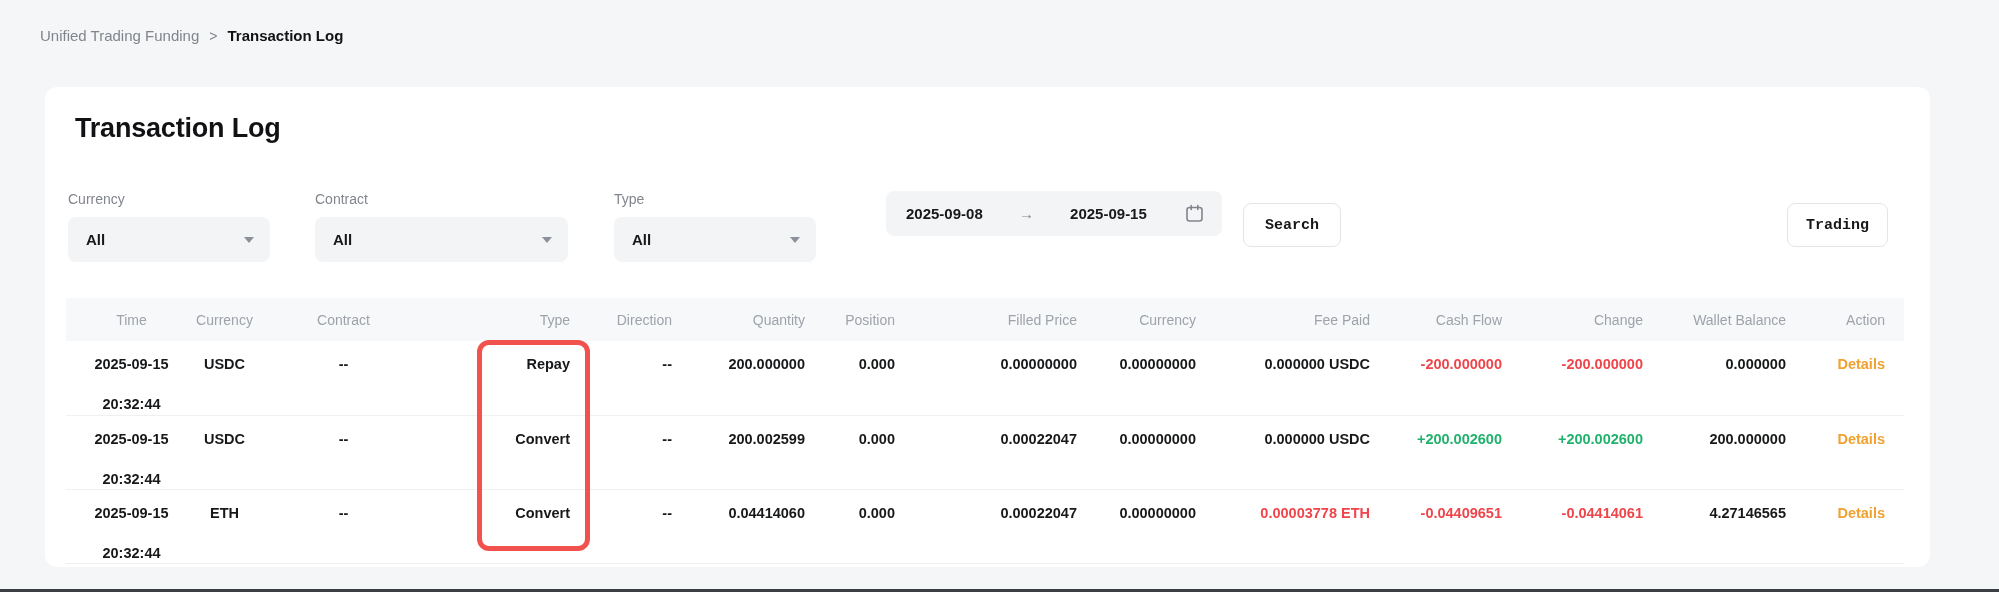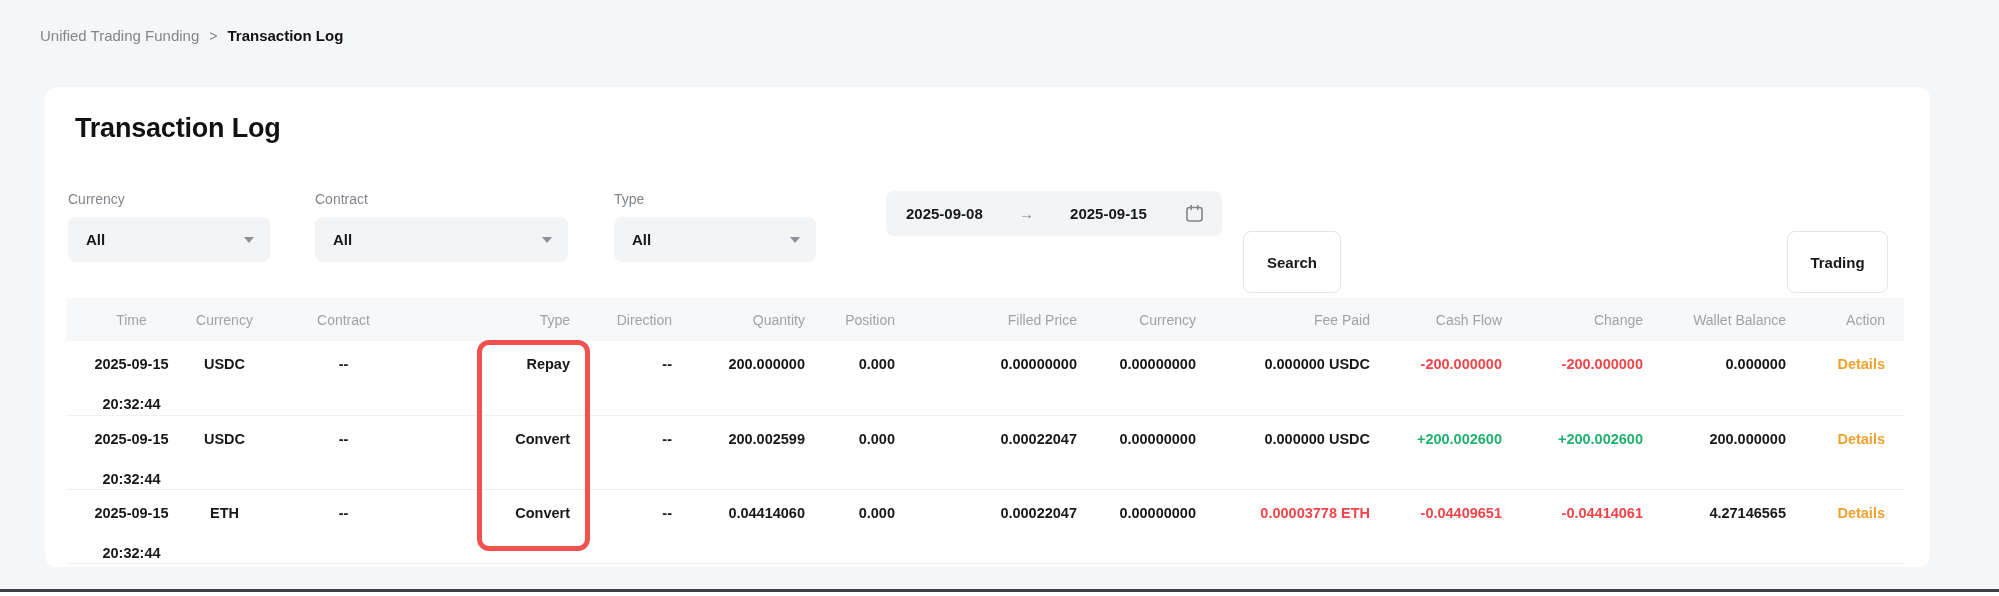--- a/index.html
+++ b/index.html
@@ -37,24 +37,24 @@
   .g-date { left:841px; }
   .g-date .flabel { margin-left:5px; }
   .datebox {
     width:336px; height:45px; background:#f3f4f6; border-radius:8px;
     display:flex; align-items:center; justify-content:space-between; padding:0 18px 0 20px;
     font-size:15px; font-weight:700; color:#17181a; cursor:pointer;
   }
   .datebox .arrow { color:#81858c; font-weight:400; font-size:15px; padding:0 6px; }
   .cal-icon { display:inline-flex; margin-left:8px; }
   .btn {
-    position:absolute; top:144px; height:62px; background:#fff;
+    position:absolute; top:116px; height:44px; background:#fff;
     border:1px solid #e2e5e9; border-radius:8px; font-size:15px; font-weight:700;
     color:#17181a; display:flex; align-items:center; justify-content:center; cursor:pointer;
-    font-family:Liberation Sans, sans-serif;
+    font-family:Liberation Mono, monospace;
   }
   .btn-search { left:1198px; width:98px; }
   .btn-export { left:1742px; width:101px; }
   
   .tbl-wrap { position:absolute; left:21px; top:211px; width:1838px; }
   table { border-collapse:collapse; table-layout:fixed; width:1838px; }
   thead th {
     background:#f7f8fa; height:43px; font-size:14px; font-weight:400; color:#9ea3aa;
     vertical-align:middle; white-space:nowrap;
   }

